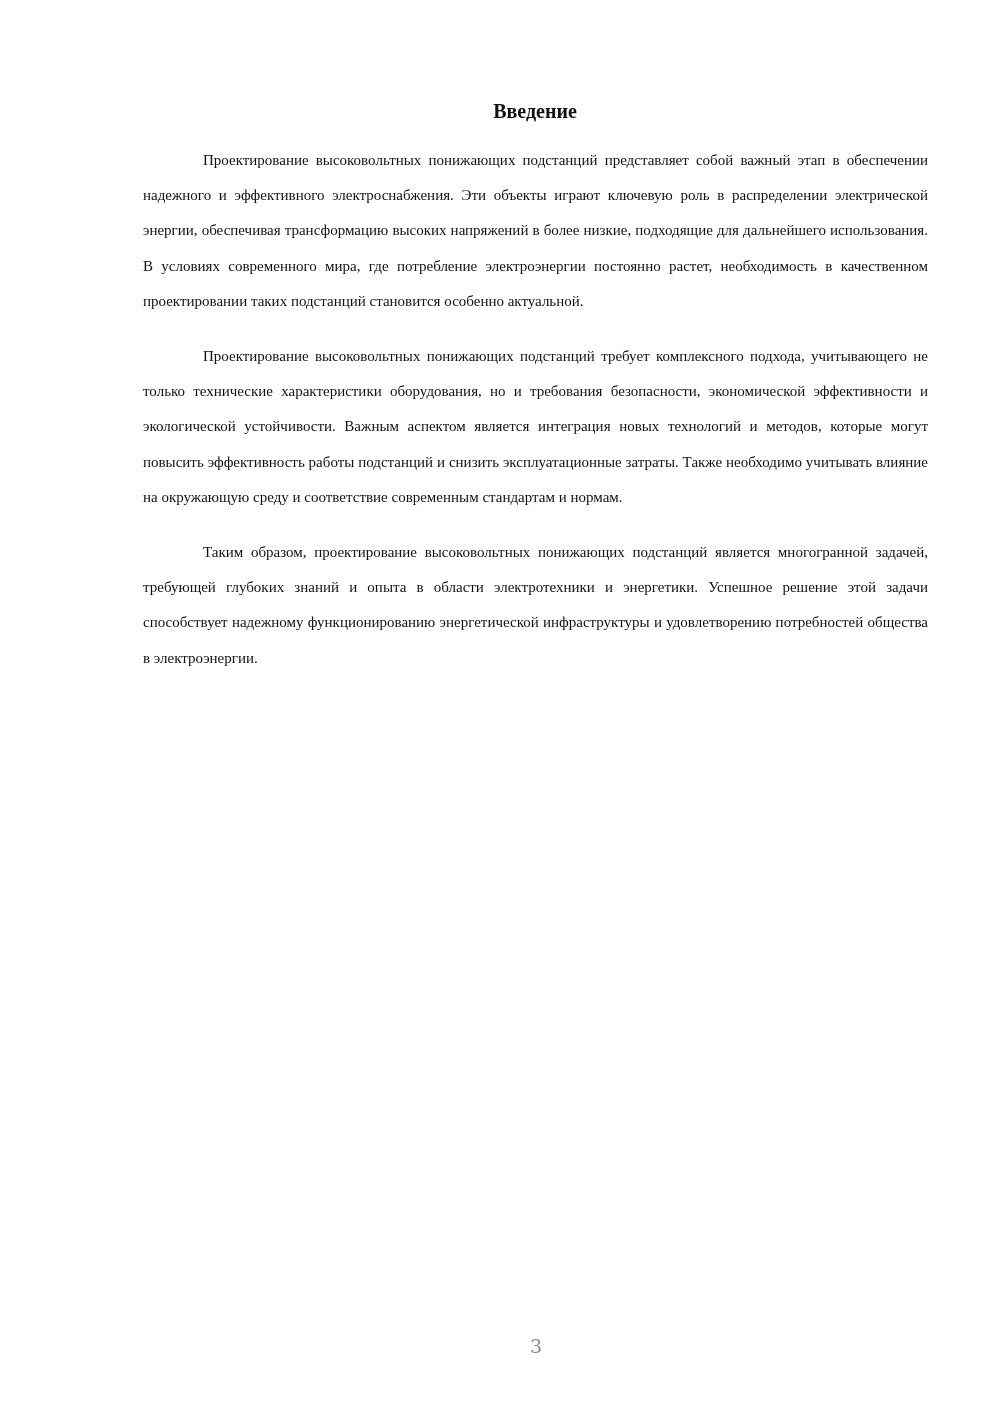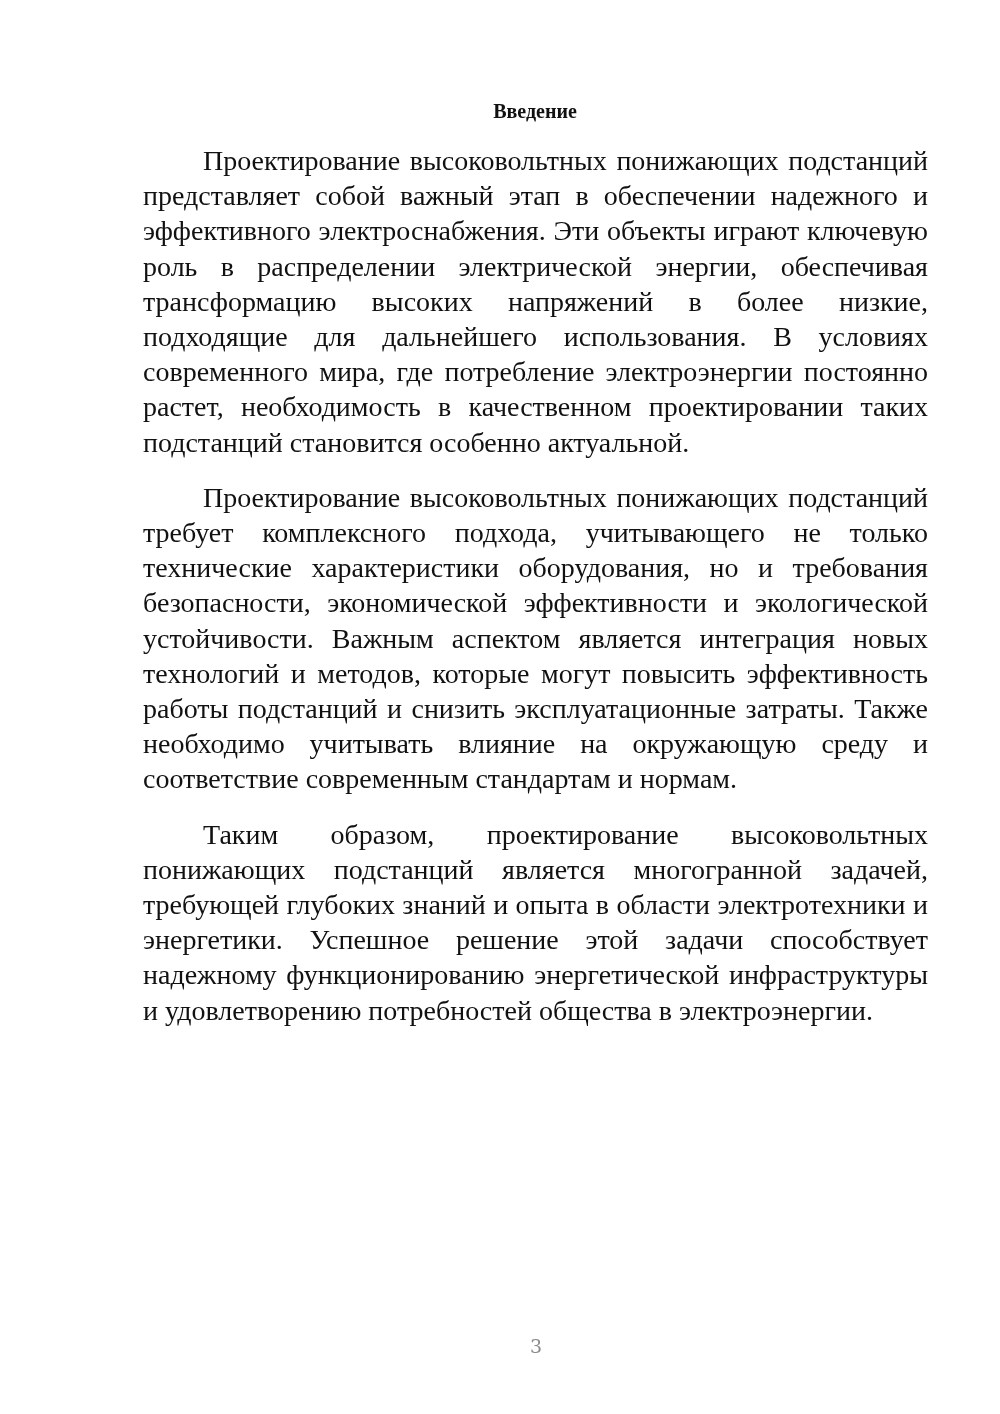--- a/index.html
+++ b/index.html
@@ -35,21 +35,21 @@
       margin: 0;
     }
     .body-text {
       position: absolute;
       left: 143px;
       top: 143px;
       width: 785px;
     }
     .para {
       margin: 0 0 20px 0;
-      font-size: 28px;
+      font-size: 15px;
       line-height: 35.2px;
       text-align: justify;
       text-indent: 60px;
       letter-spacing: 0;
       word-spacing: 0;
     }
     .para:last-child { margin-bottom: 0; }
     .page-number {
       position: absolute;
       top: 1333px;

